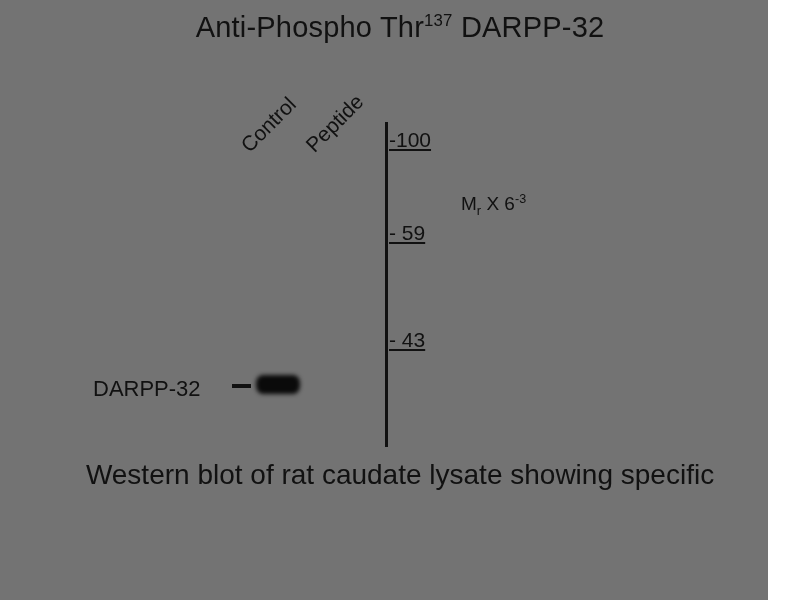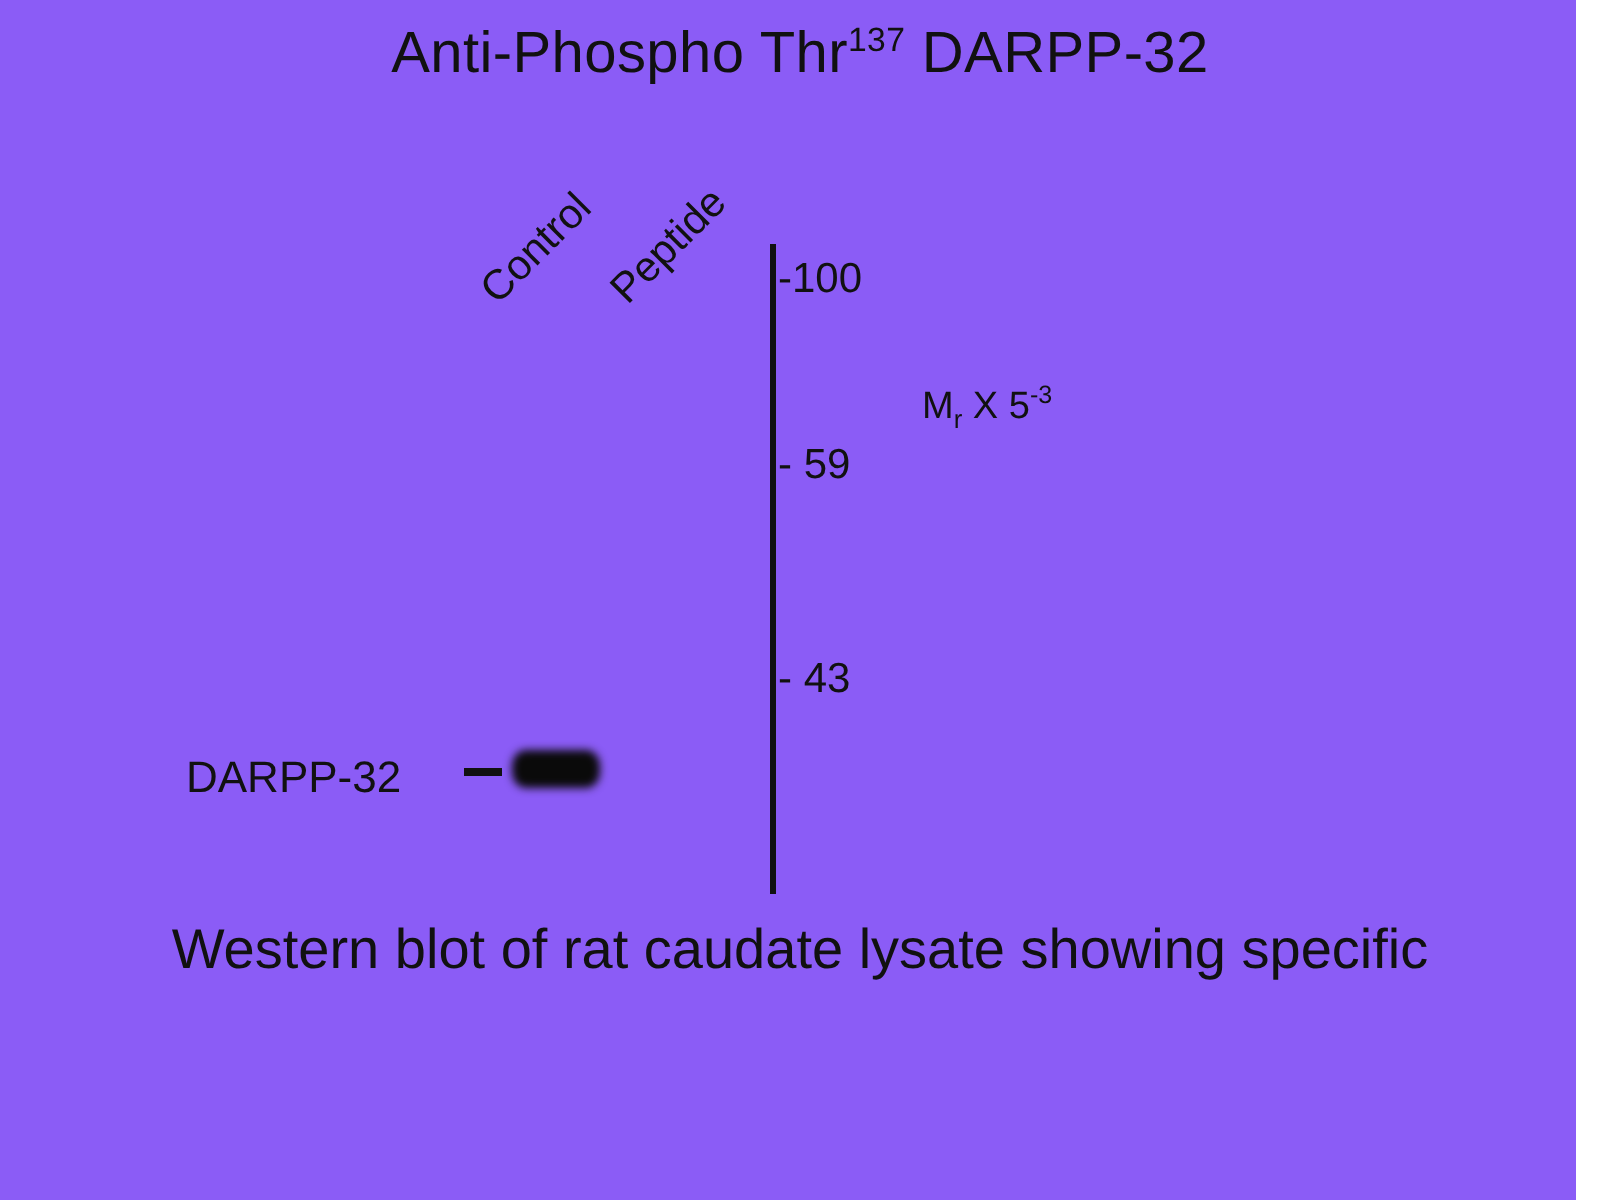--- a/index.html
+++ b/index.html
@@ -12,22 +12,21 @@
     height: 600px;
     background: #ffffff;
     font-family: "Liberation Sans", sans-serif;
     color: #111111;
     overflow: hidden;
   }
   #figure {
     position: relative;
     width: 768px;
     height: 600px;
-    background: #8b5cf6;
-    padding-left: 20px;
+    background: #737373;
   }
 
   
   #figure-title {
     position: absolute;
     left: 0;
     top: 11px;
     width: 800px;
     text-align: center;
     font-size: 29px;
@@ -72,20 +71,21 @@
     height: 325px;
     background: #111111;
   }
 
   .marker-tick {
     position: absolute;
     left: 389px;
     font-size: 21px;
     color: #111111;
     white-space: nowrap;
+    text-decoration: underline;
   }
   #marker-100 { top: 128px; }
   #marker-68  { top: 221px; }
   #marker-43  { top: 328px; }
 
   
   #mr-axis-caption {
     position: absolute;
     left: 461px;
     top: 193px;
@@ -181,21 +181,21 @@
 
     <div class="lane-label" id="lane-label-control">Control</div>
     <div class="lane-label" id="lane-label-peptide">Peptide</div>
 
     <div id="marker-axis-line"></div>
 
     <div class="marker-tick" id="marker-100">-100</div>
     <div class="marker-tick" id="marker-68">- 59</div>
     <div class="marker-tick" id="marker-43">- 43</div>
 
-    <div id="mr-axis-caption"><span>M</span><sub>r</sub><span> X 5</span><sup>-3</sup></div>
+    <div id="mr-axis-caption"><span>M</span><sub>r</sub><span> X 6</span><sup>-3</sup></div>
 
     <div id="darpp-label">DARPP-32</div>
     <div id="darpp-pointer-dash"></div>
 
     <div id="lane-control">
       <div id="band-darpp32"></div>
     </div>
     <div id="lane-peptide"></div>
 
   </div>

